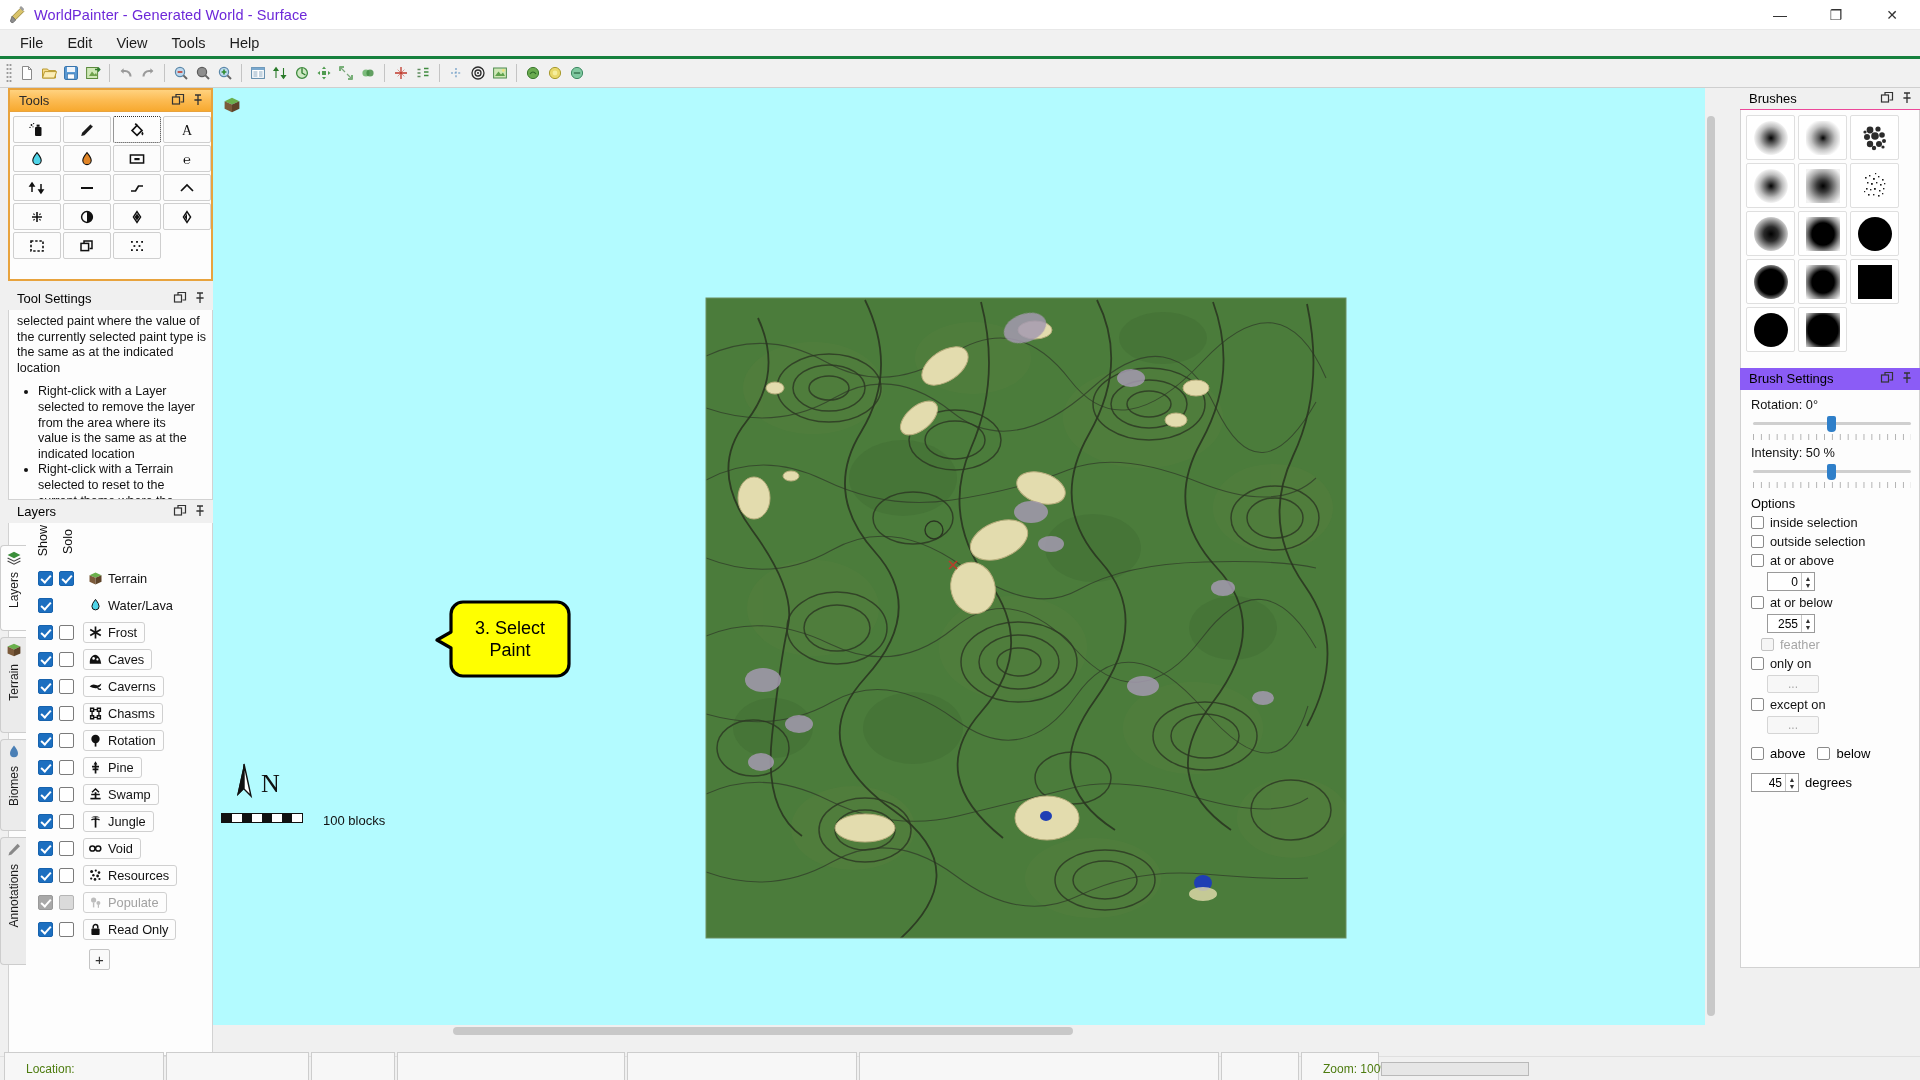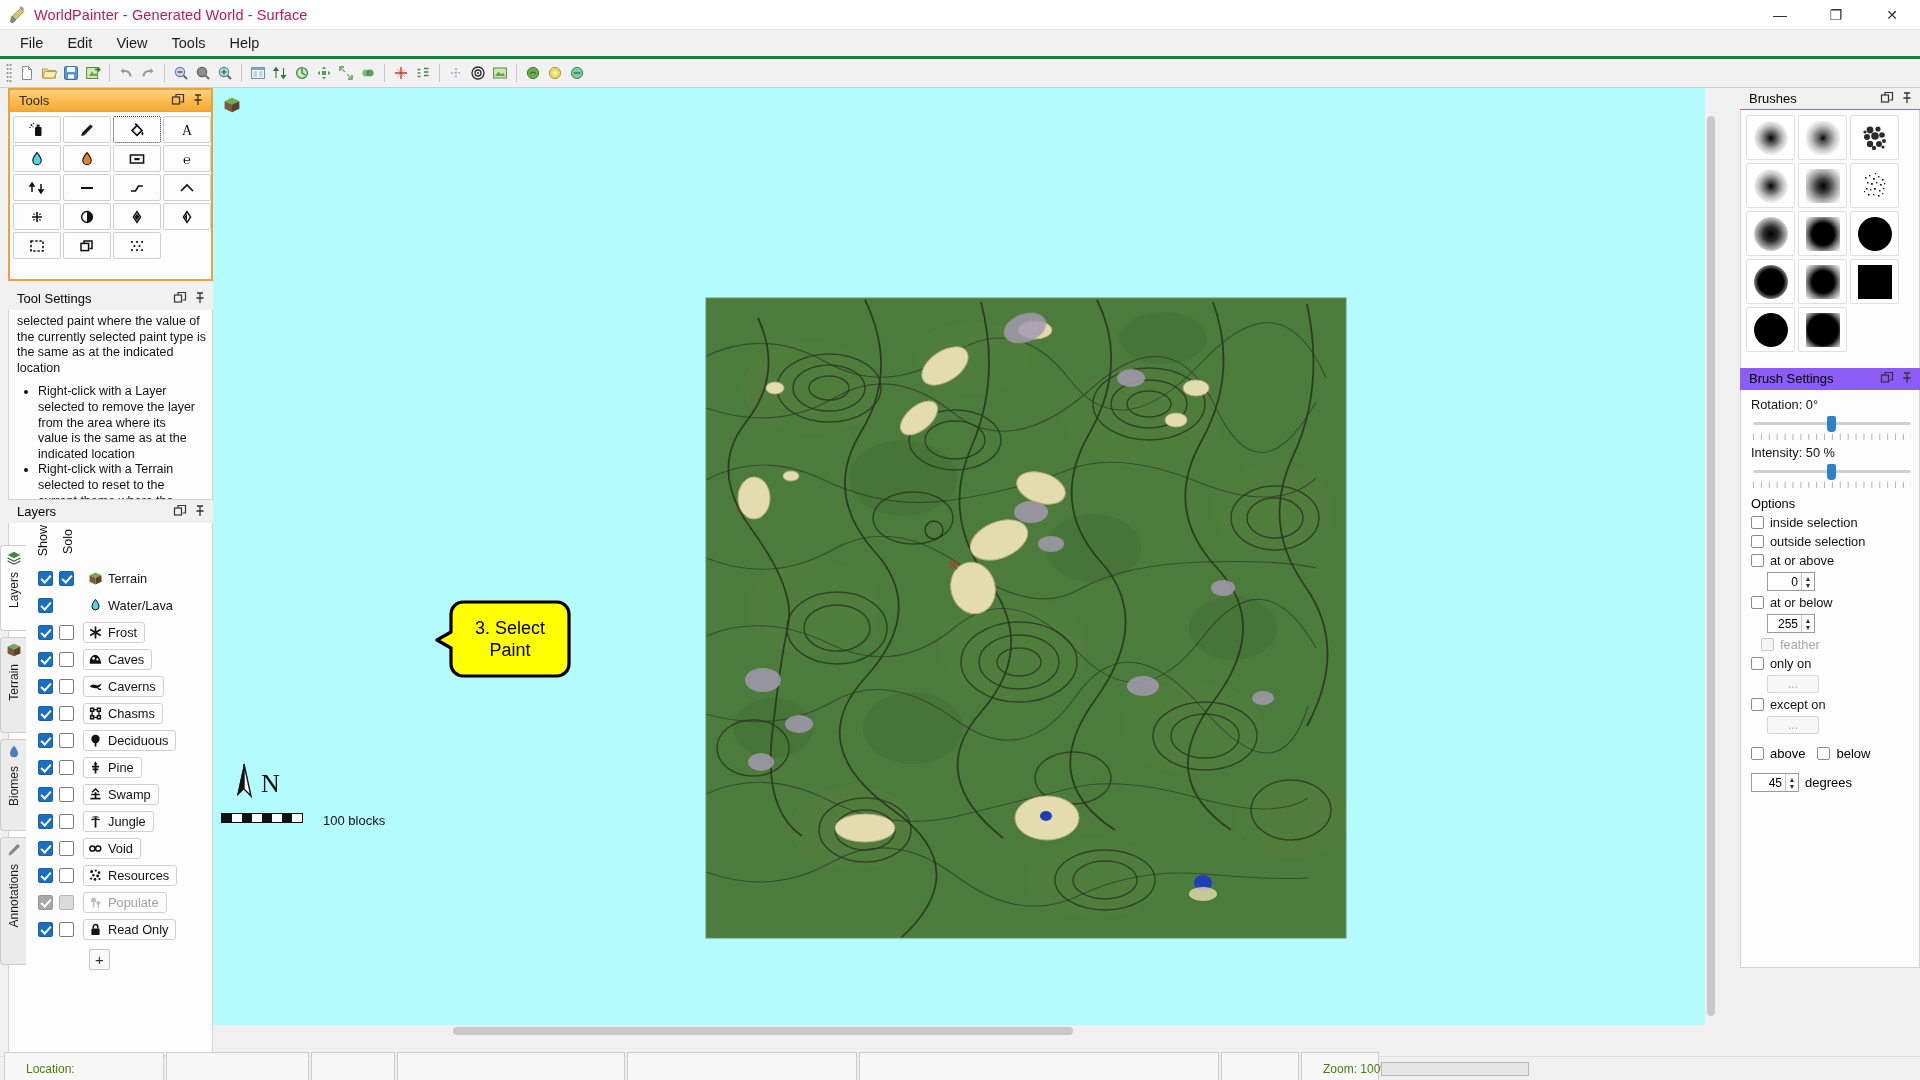--- a/index.html
+++ b/index.html
@@ -18,21 +18,21 @@
   #titlebar {
     position: absolute; left: 0; top: 0; width: 1920px; height: 30px;
     background: #ffffff;
     display: flex; align-items: center;
     border-bottom: 1px solid #e8e8e8;
   }
   #app-icon {
     width: 20px; height: 20px; margin-left: 7px; margin-right: 7px;
     position: relative;
   }
-  #title-text { font-size: 14.5px; color: #be185d; letter-spacing: .1px; }
+  #title-text { font-size: 14.5px; color: #6d28d9; letter-spacing: .1px; }
   .win-btns { margin-left: auto; display: flex; height: 30px; }
   .win-btn {
     width: 56px; height: 30px; display: flex; align-items: center; justify-content: center;
     font-size: 14px; color: #333;
   }
 
   
   #menubar {
     position: absolute; left: 0; top: 30px; width: 1920px; height: 29px;
     background: #f1f1f1;
@@ -788,21 +788,21 @@
         <div class="layer-row">
           <div class="cbx on"></div>
           <div class="cbx cbx-solo"></div>
           <div class="layer-name-box">
             <span class="layer-ico">
               <svg width="15" height="15" viewBox="0 0 15 15">
                   <circle cx="7.5" cy="6" r="4.2" fill="#111"></circle>
                   <rect x="6.7" y="9.4" width="1.7" height="4.2" fill="#111"></rect>
                 </svg>
             </span>
-            <span class="layer-label">Deciduous</span>
+            <span class="layer-label">Rotation</span>
           </div>
         </div>
 
         <div class="layer-row">
           <div class="cbx on"></div>
           <div class="cbx cbx-solo"></div>
           <div class="layer-name-box">
             <span class="layer-ico">
               <svg width="15" height="15" viewBox="0 0 15 15">
                   <path d="M7.5 1.2 9.4 4.4H5.6zM6.7 4.4h1.7v9.2H6.7z" fill="#111"></path>

